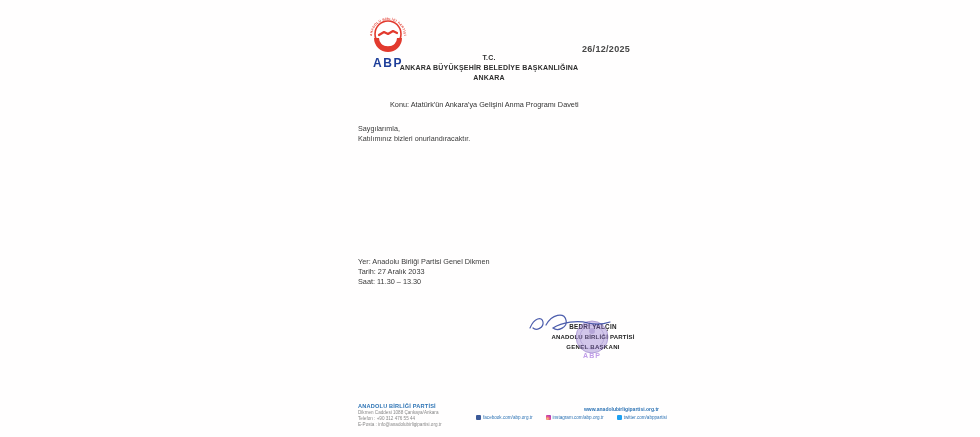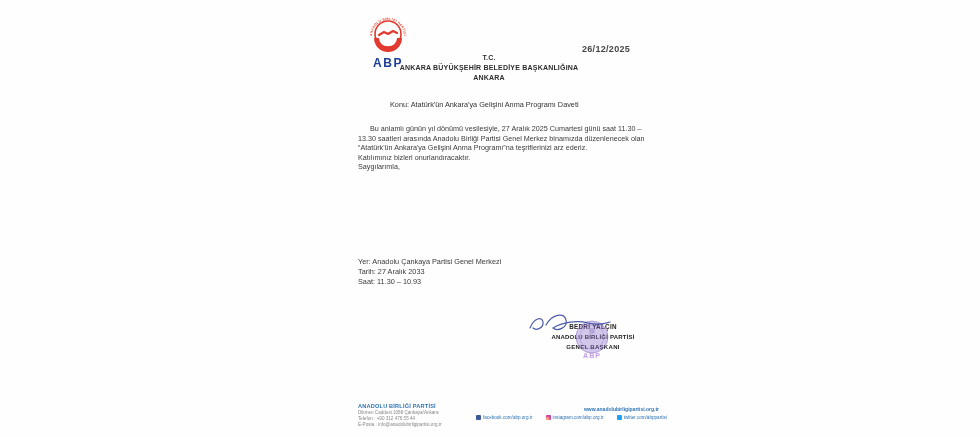--- a/index.html
+++ b/index.html
@@ -77,29 +77,28 @@
 
   <div class="abs recipient">
     <div>T.C.</div>
     <div>ANKARA BÜYÜKŞEHİR BELEDİYE BAŞKANLIĞINA</div>
     <div>ANKARA</div>
   </div>
 
   <div class="abs subject">Konu: Atatürk'ün Ankara'ya Gelişini Anma Programı Daveti</div>
 
   <div class="abs body-text">
-    <p>Bu anlamlı günün yıl dönümü vesilesiyle, 27 Aralık 2025 Cumartesi günü saat 11.30 – 13.30 saatleri arasında Anadolu Birliği Partisi Genel Merkez binamızda düzenlenecek olan “Atatürk'ün Ankara'ya Gelişini Anma Programı”na teşriflerinizi arz ederiz.</p>
+    <p class="noindent">Saygılarımla,</p>
     <p class="noindent">Katılımınız bizleri onurlandıracaktır.</p>
-    <p class="noindent">Saygılarımla,</p>
   </div>
 
   <div class="abs details">
-    <div>Yer: Anadolu Çankaya Partisi Genel Merkezi</div>
+    <div>Yer: Anadolu Birliği Partisi Genel Dikmen</div>
     <div>Tarih: 27 Aralık 2033</div>
-    <div>Saat: 11.30 – 10.93</div>
+    <div>Saat: 11.30 – 13.30</div>
   </div>
 
   <div class="abs sig-block">
     <div class="sig-name">BEDRİ YALÇIN</div>
     <div class="sig-org">ANADOLU BİRLİĞİ PARTİSİ</div>
     <div class="sig-title">GENEL BAŞKANI</div>
   </div>
 
   <svg class="abs stamp" width="40" height="42" viewBox="0 0 40 42">
     <circle cx="20" cy="19" r="16" fill="#8b6cc9" fill-opacity="0.62" stroke="#6a4bb0" stroke-opacity="0.75" stroke-width="1"></circle>

